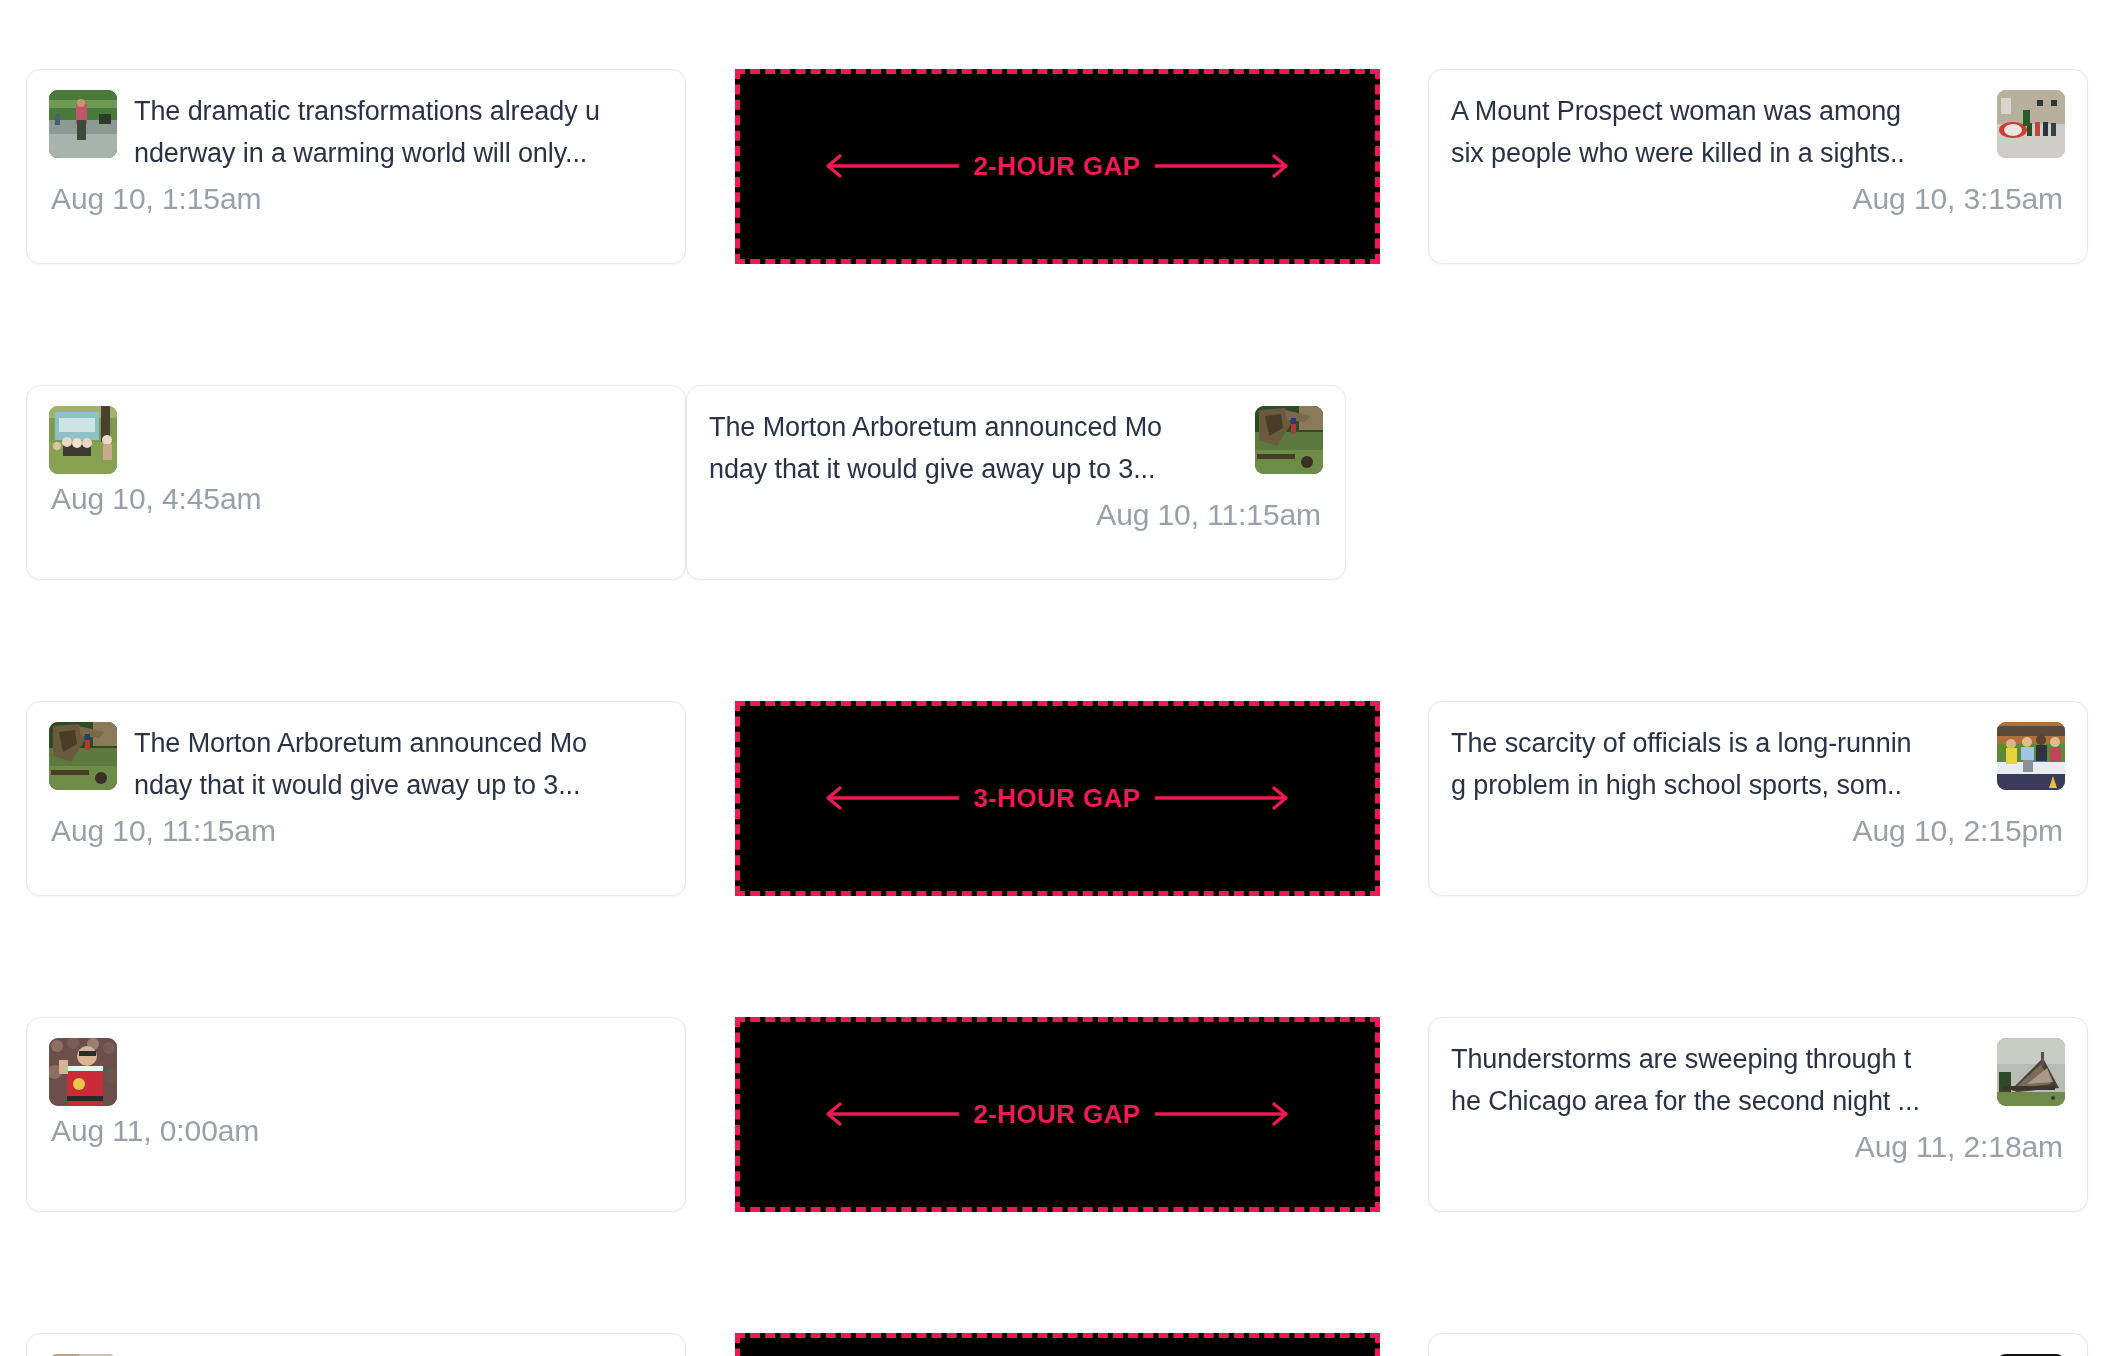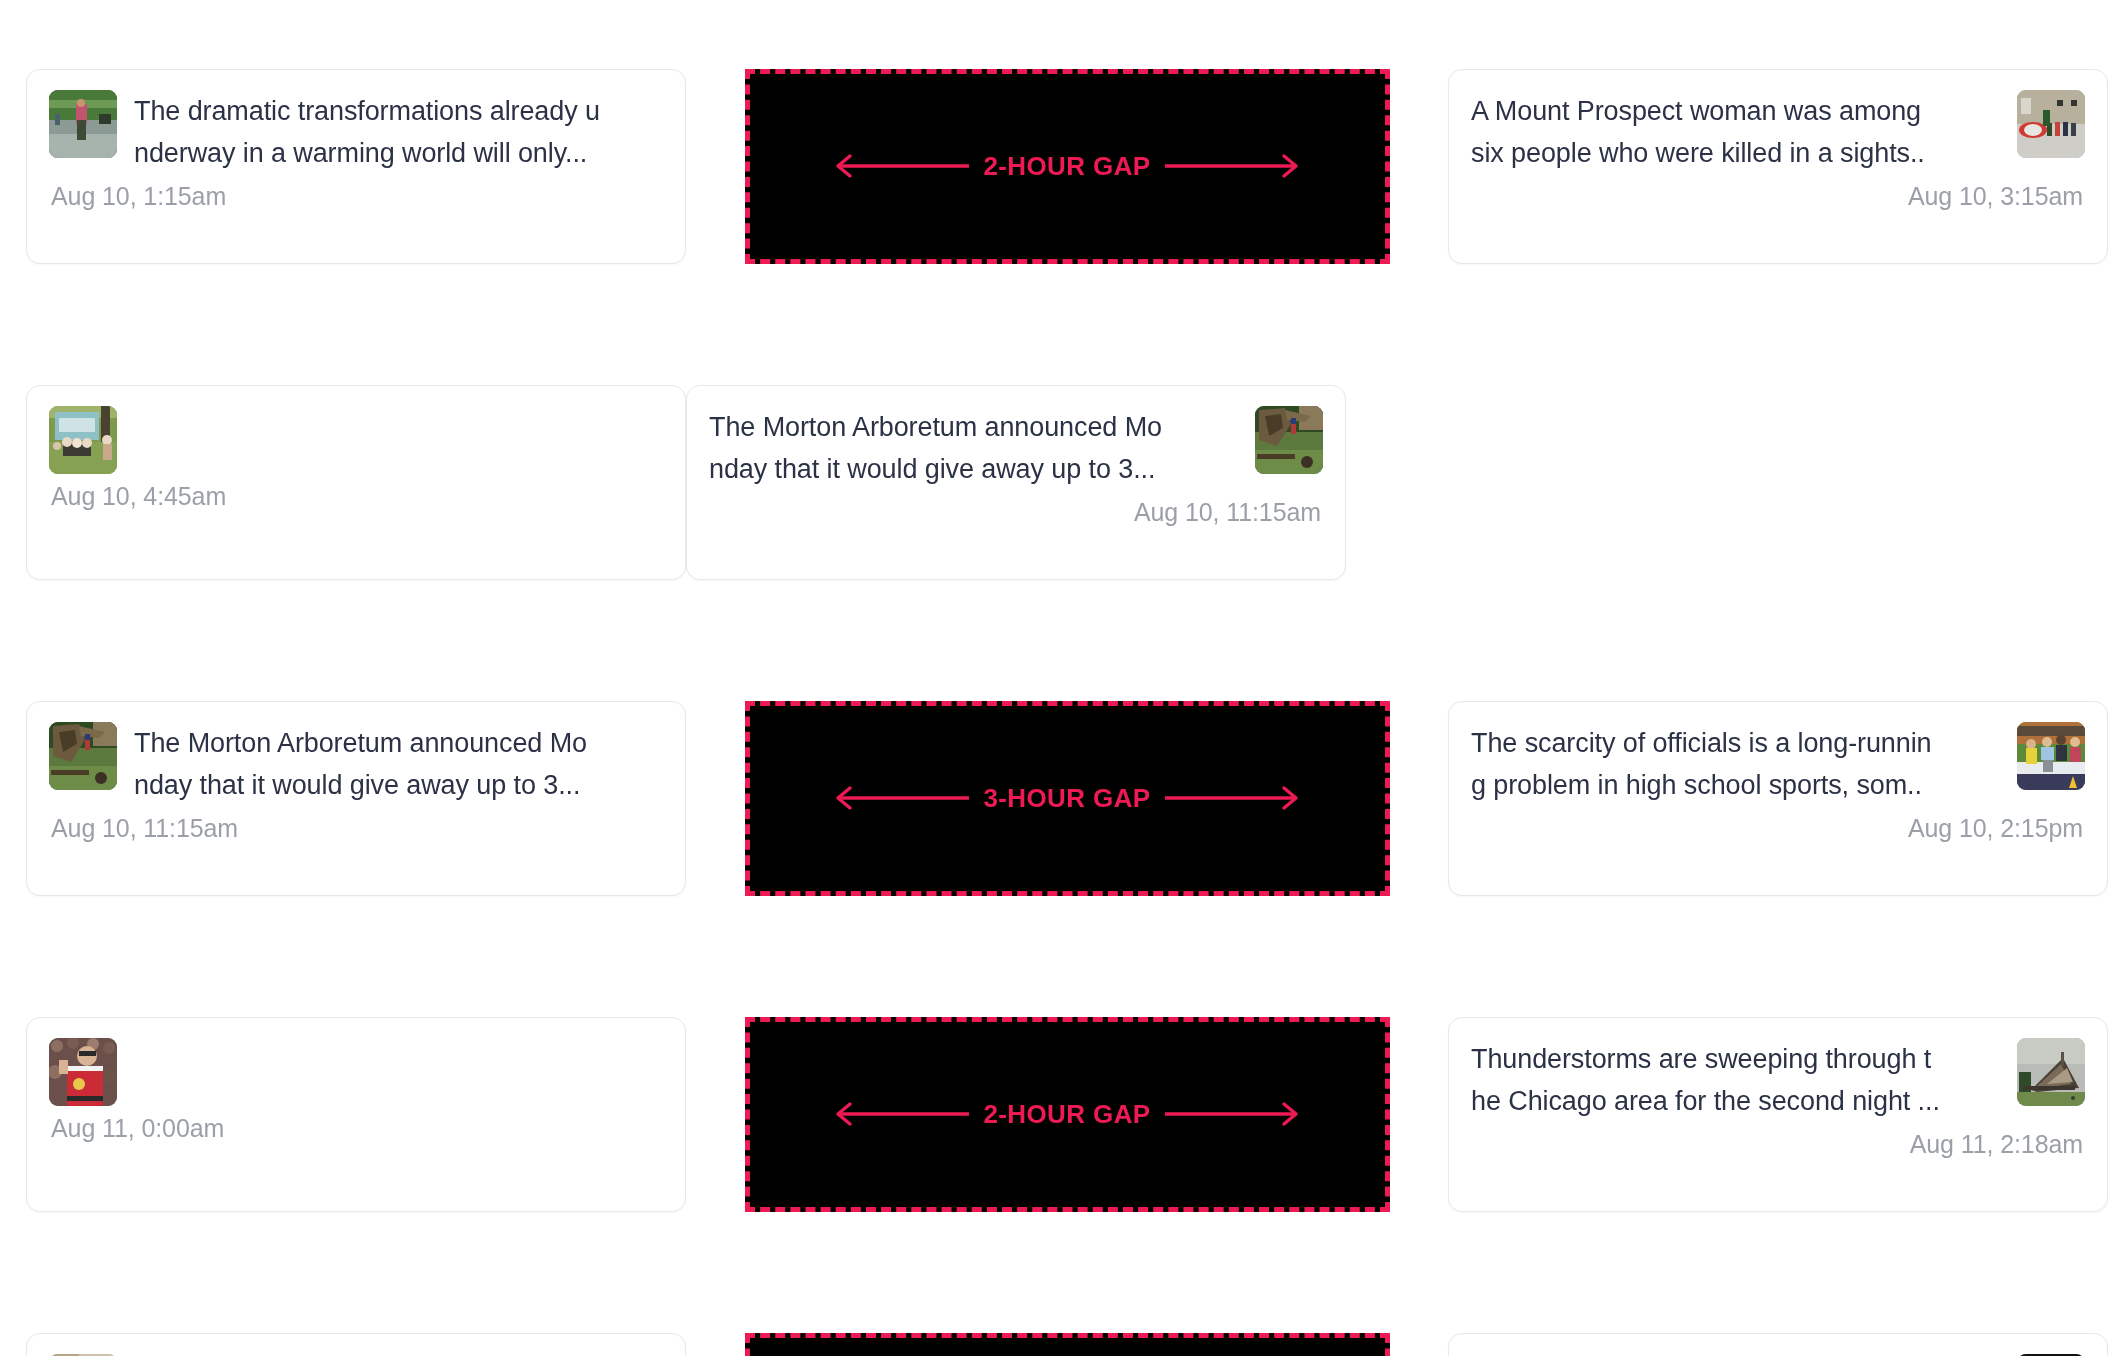--- a/index.html
+++ b/index.html
@@ -10,21 +10,21 @@
     background: #ffffff;
     font-family: "Liberation Sans", sans-serif;
     overflow: hidden;
   }
 
   #grid {
     width: 2122px;
     height: 1356px;
     display: flex;
     flex-direction: column;
-    padding: 8px 14px 0 26px;
+    padding: 8px 34px 0 26px;
   }
 
   .row {
     display: flex;
     align-items: center;
     height: 316px;
     flex: 0 0 316px;
   }
 
   
@@ -70,21 +70,21 @@
     font-size: 27px;
     line-height: 42px;
     color: #2b3246;
     letter-spacing: -0.1px;
     font-weight: 400;
     flex: 1 1 auto;
     white-space: pre-line;
   }
 
   .timestamp {
-    font-size: 25px;
+    font-size: 30px;
     color: #9ba0a8;
     margin-top: 8px;
     letter-spacing: -0.1px;
   }
   .card.left  .timestamp { text-align: left;  padding-left: 2px; }
   .card.right .timestamp { text-align: right; padding-right: 2px; }
 
   
   .gap {
     width: 645px;

